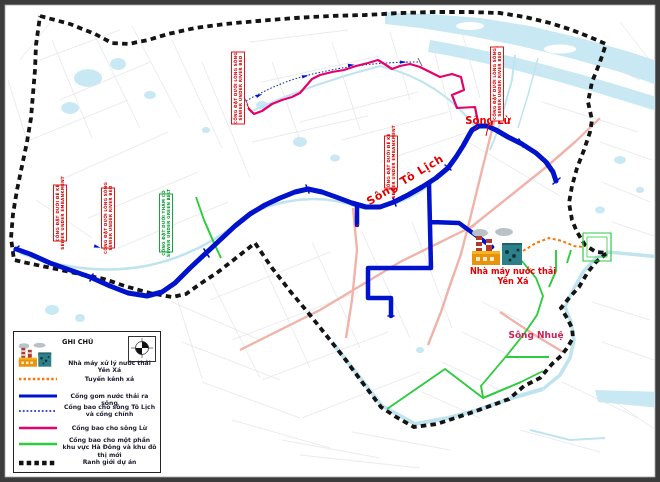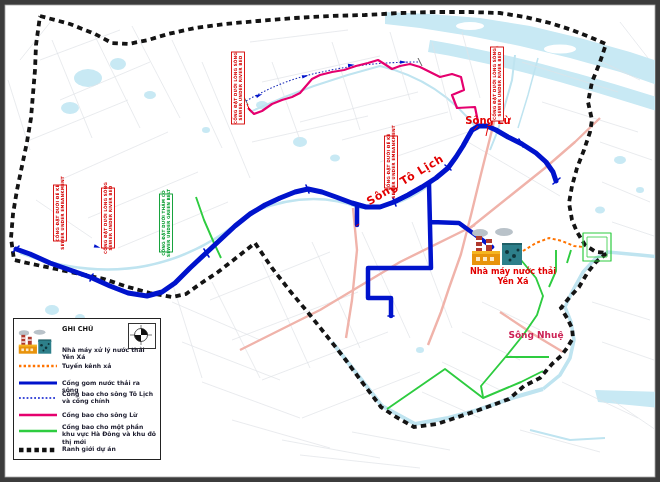--- a/index.html
+++ b/index.html
@@ -1,20 +1,20 @@
 <!DOCTYPE html>
 <html><head>
 <meta charset="utf-8">
 <style>
   html,body{margin:0;padding:0;background:#2f2f2f;font-family:"DejaVu Sans",sans-serif;}
   .stage{position:relative;width:660px;height:482px;background:#3c3c3c;overflow:hidden;}
   .mapsvg{position:absolute;left:0;top:0;}
   
-  .legend{position:absolute;left:13px;top:318px;width:148px;height:142px;background:#fff;
-          border:1.4px solid #222;box-sizing:border-box;z-index:5;}
+  .legend{position:absolute;left:13px;top:331px;width:148px;height:142px;background:#fff;
+          border:1.4px solid #222;box-sizing:border-box;z-index:5;text-align:center;}
   .legend .row-label{position:absolute;left:48px;width:95px;font-size:6.1px;line-height:1.22;
           font-weight:bold;color:#1c1c2e;}
   .legend .title{position:absolute;left:48px;top:6px;font-size:6.6px;font-weight:bold;color:#111;}
   .sample{position:absolute;left:4px;width:40px;height:8px;}
   .compassbox{position:absolute;right:4px;top:4px;width:26px;height:24px;border:1px solid #333;background:#fff;}
   .facleg{position:absolute;left:3px;top:10px;}
   
   .ln-orange{stroke:#ff7300;stroke-width:2.6;stroke-dasharray:2.4,2.2;}
   .ln-blue{stroke:#0013cc;stroke-width:3;}
   .ln-bluedot{stroke:#0013cc;stroke-width:1.6;stroke-dasharray:1.8,2;}

